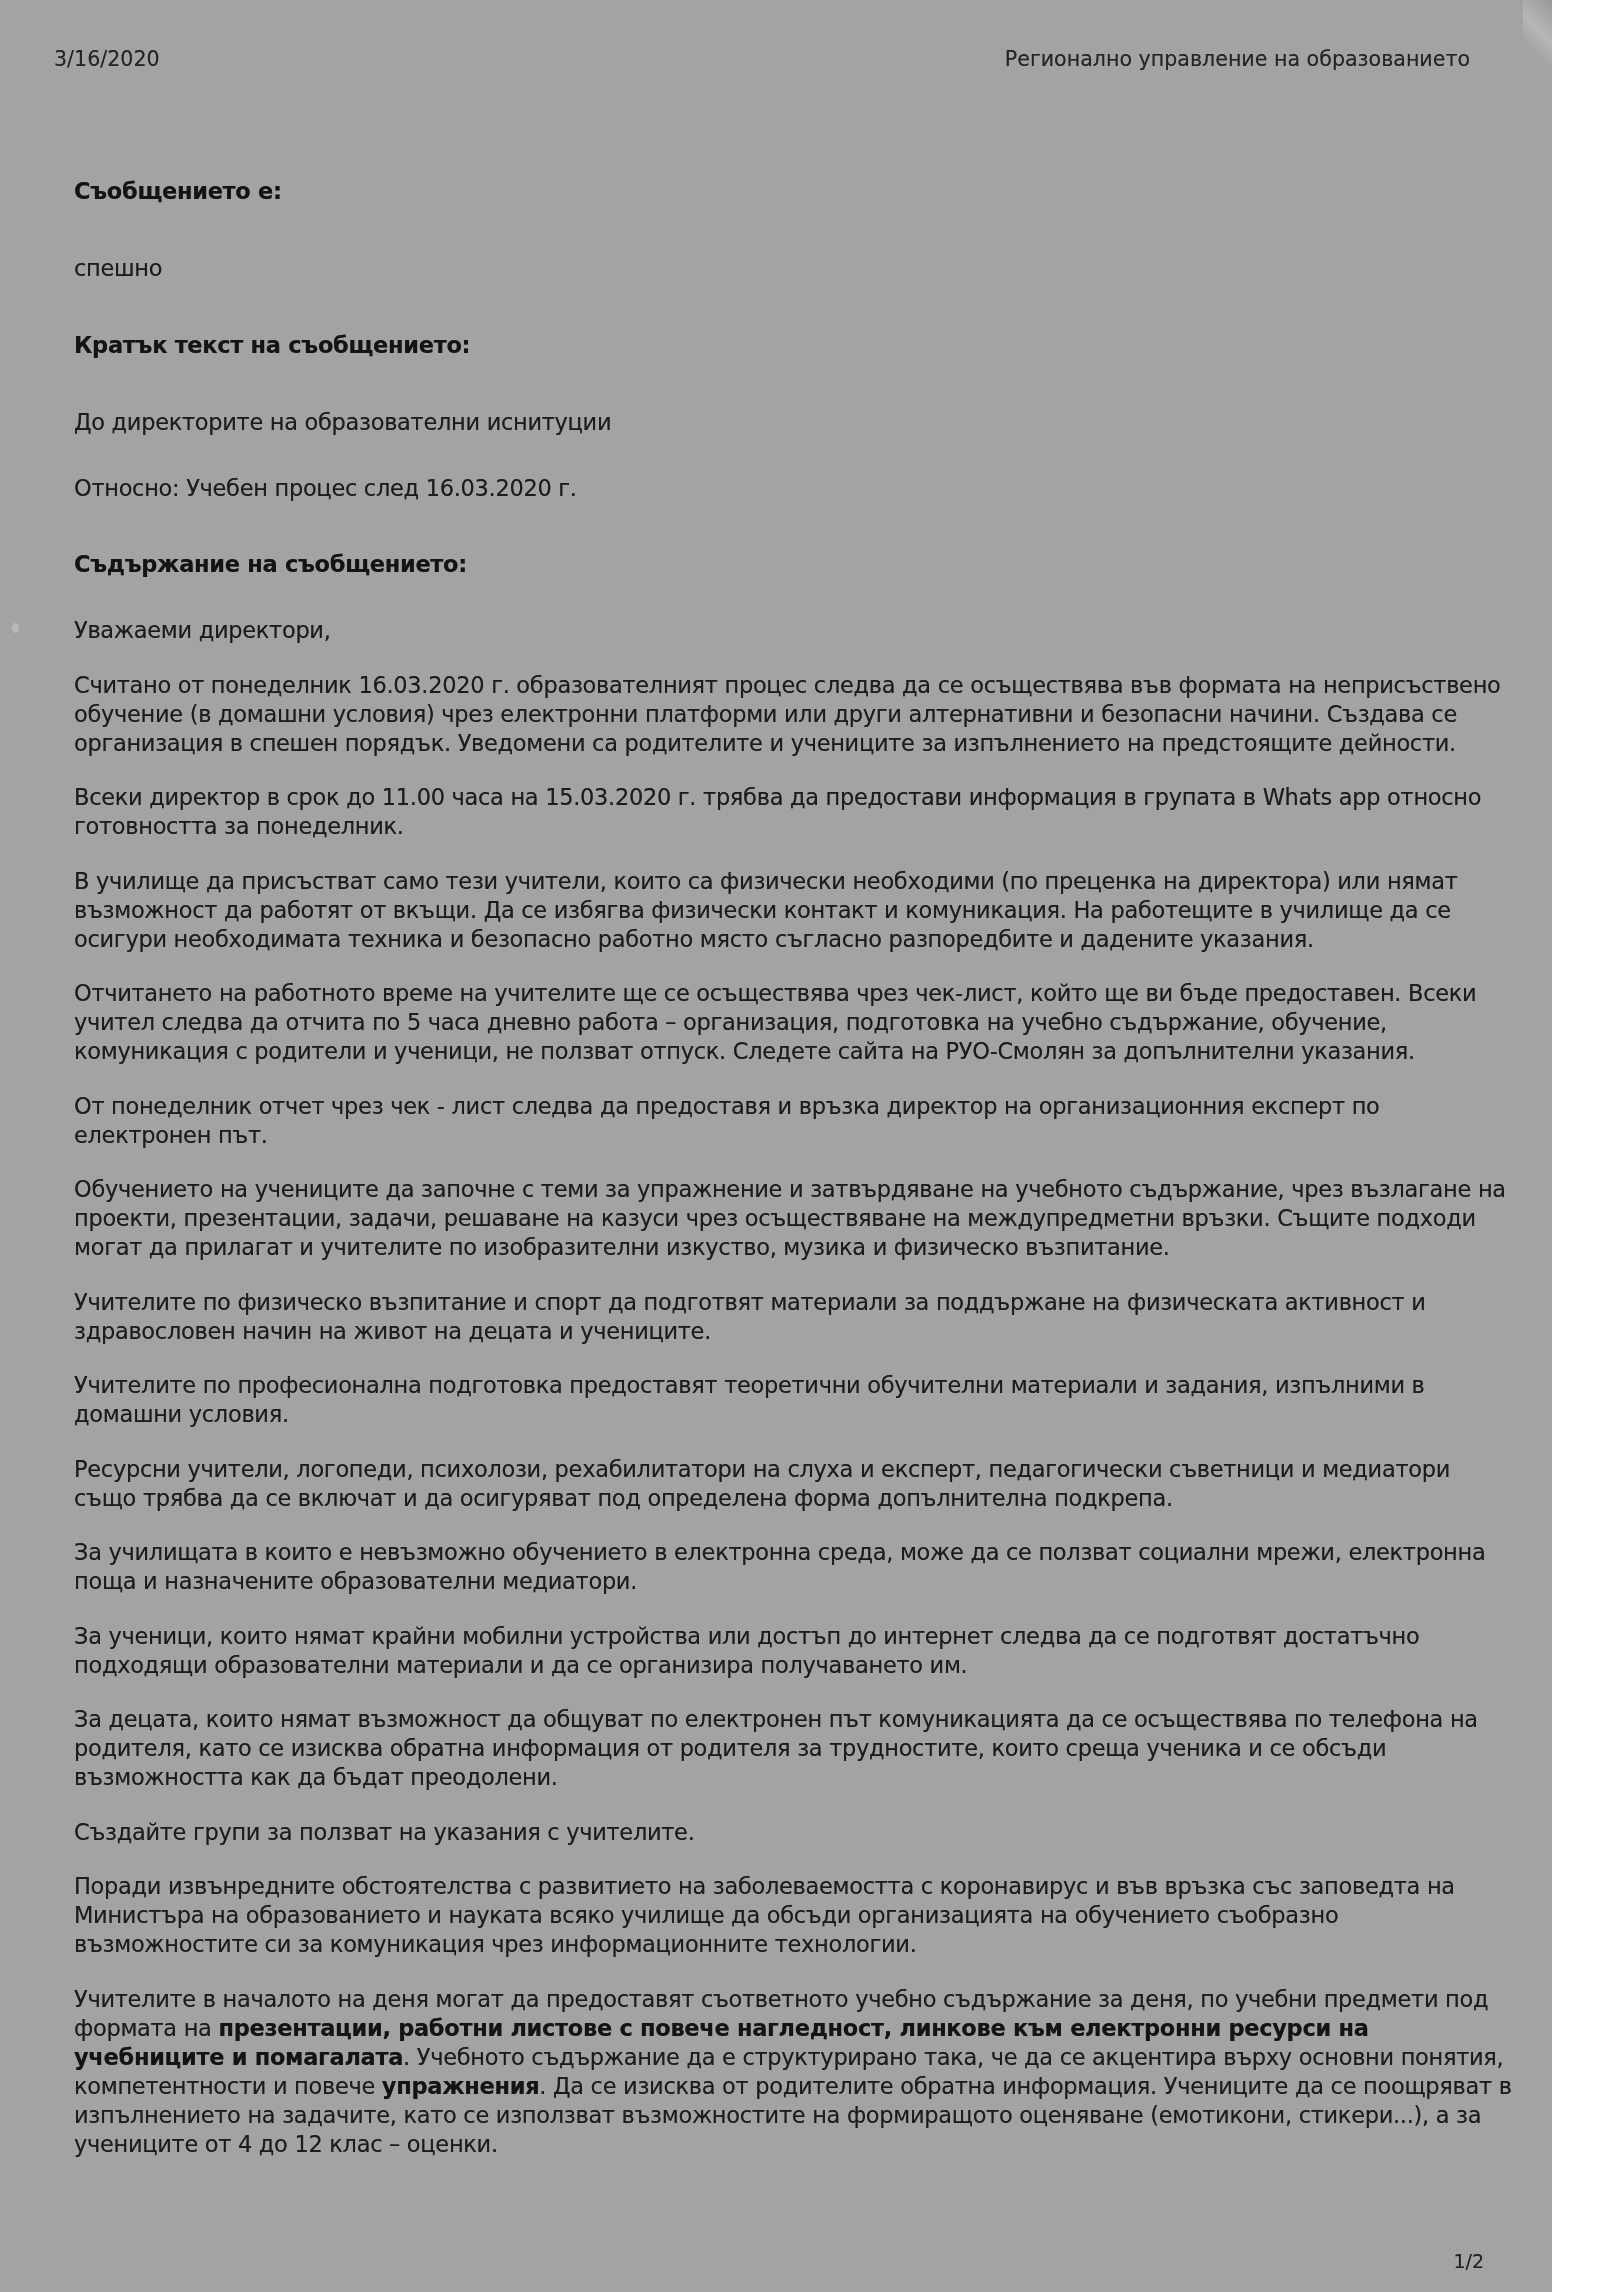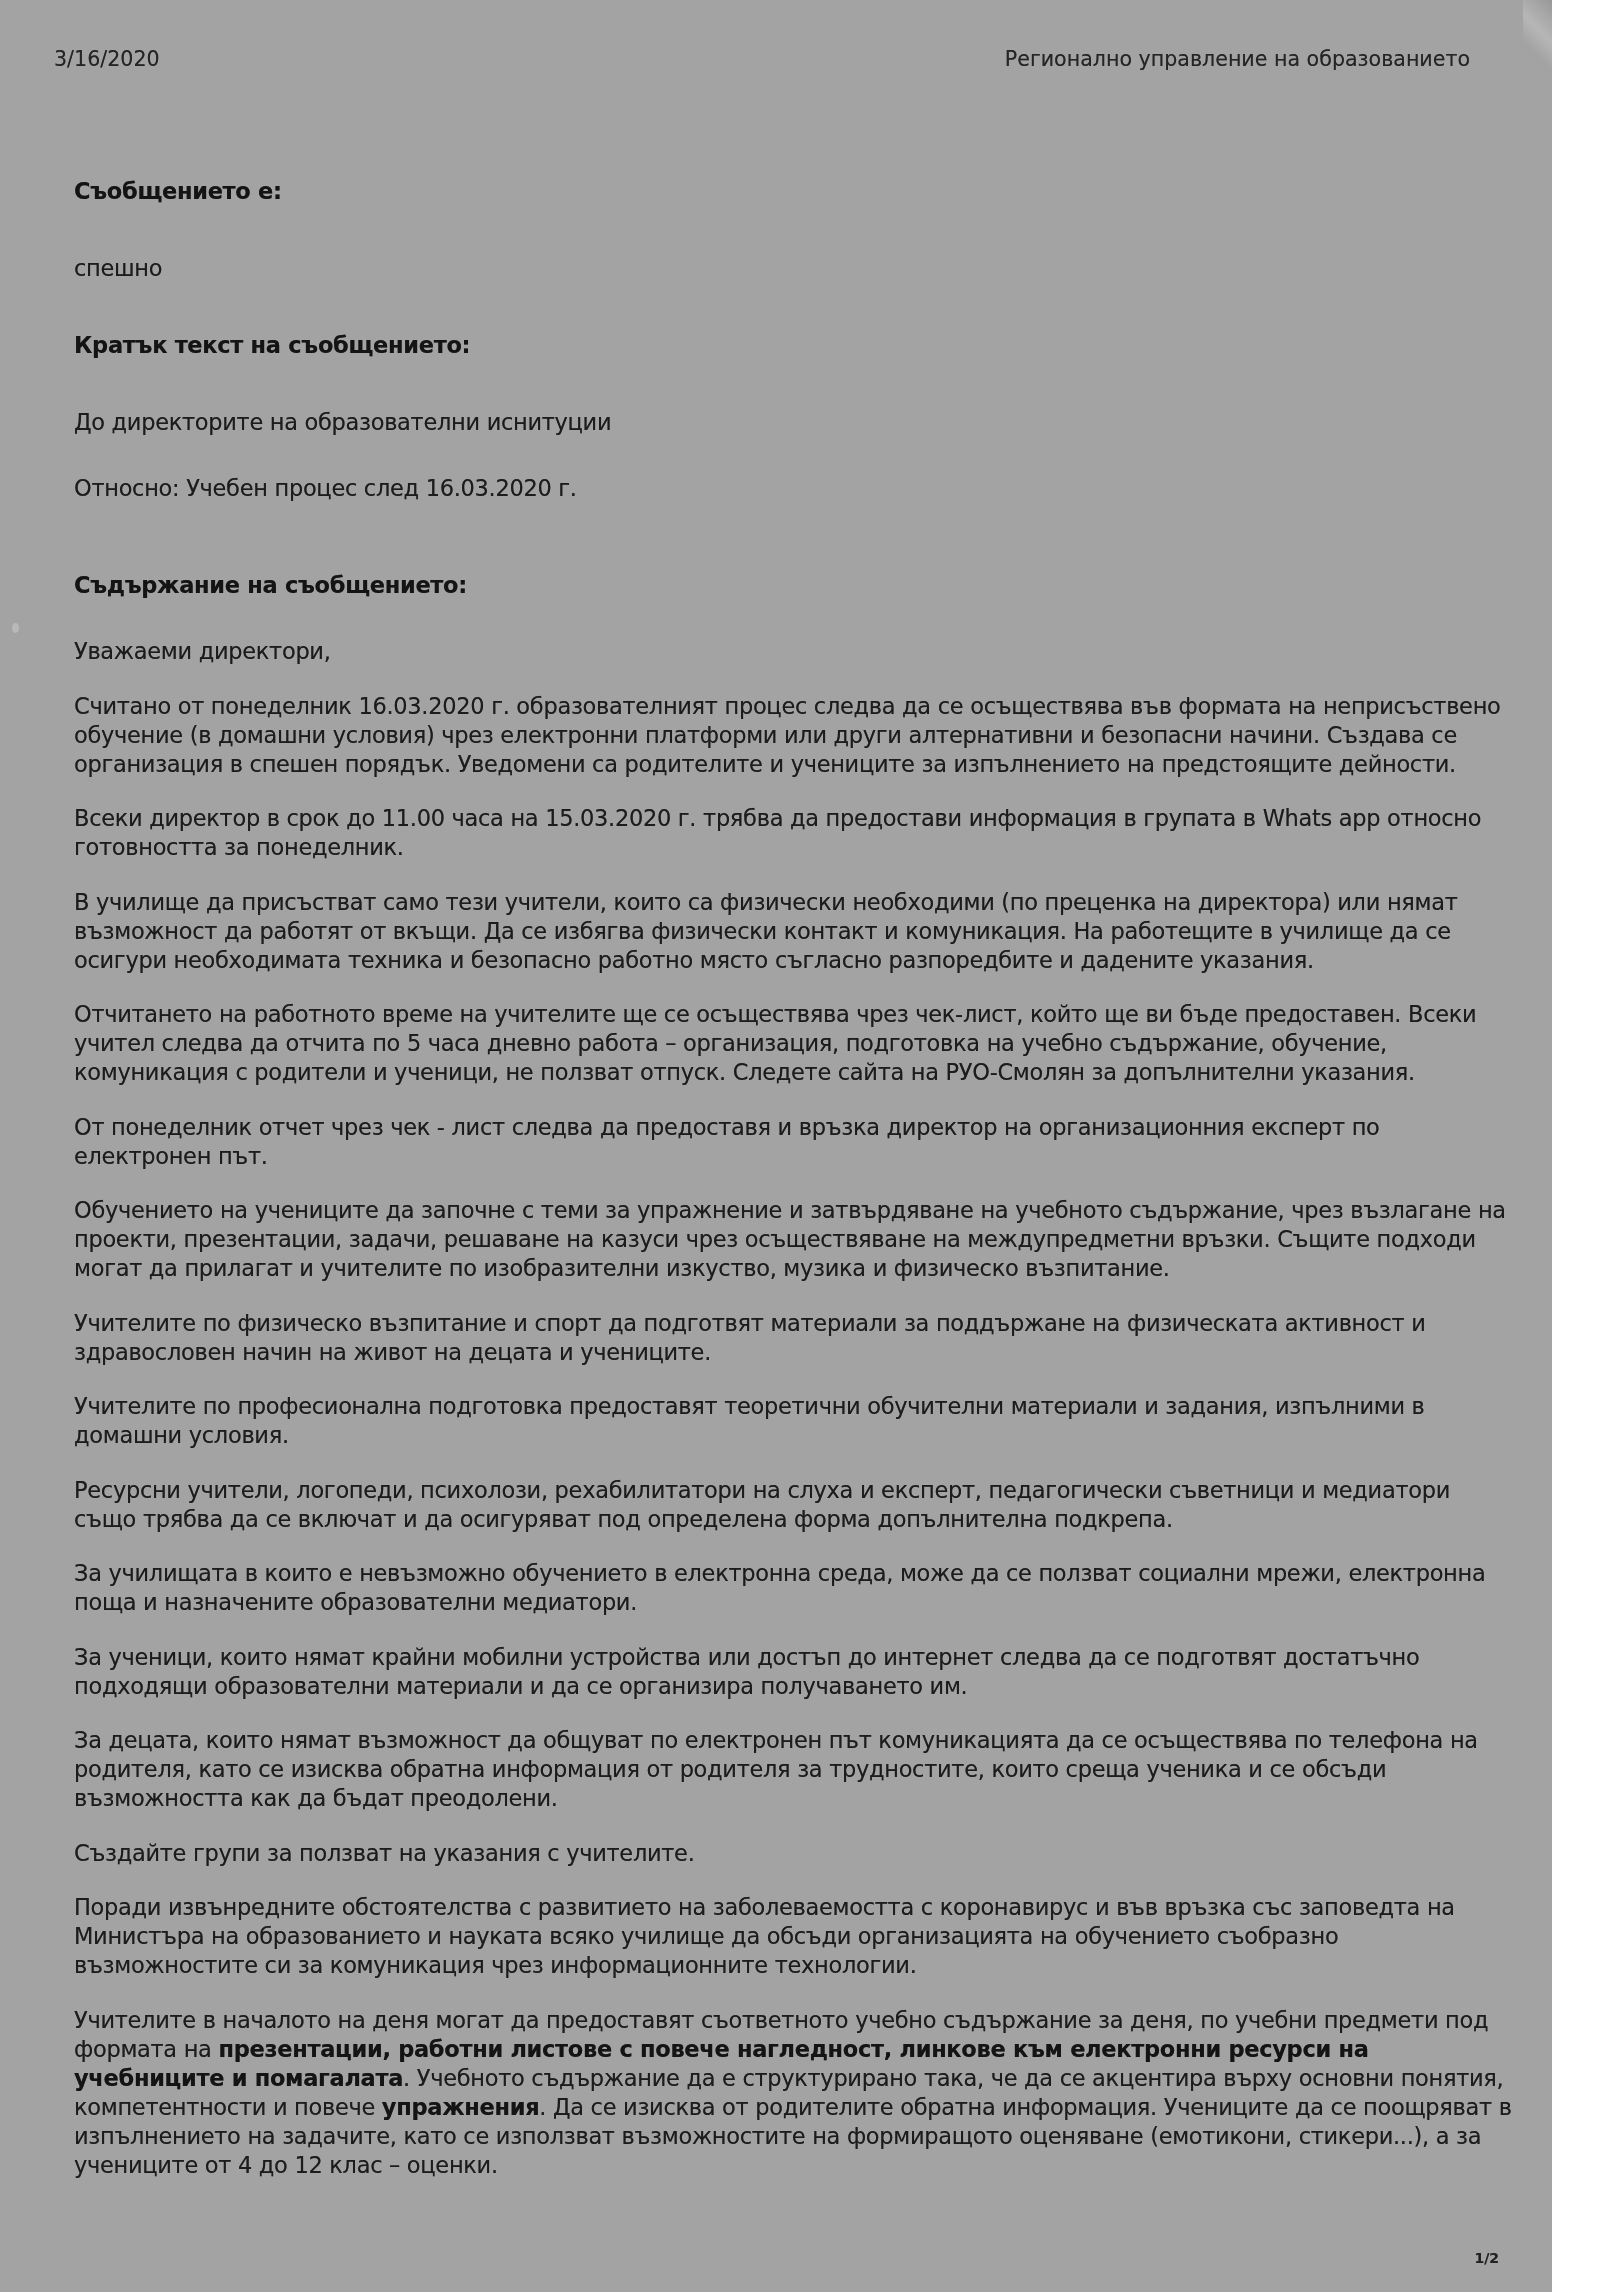--- a/index.html
+++ b/index.html
@@ -36,29 +36,29 @@
     top: 129px;
     width: 1443px;
     font-size: 22.5px;
     line-height: 29px;
     letter-spacing: -0.3px;
     text-shadow: 0 0 0.5px rgba(0,0,0,0.45);
   }
   .bold { font-weight: bold; color: #141414; }
   .meta-line { min-height: 29px; margin-top: 48px; }
   .subject-line { margin-top: 37px; }
-  .content-label { margin-top: 68px; }
+  .content-label { margin-top: 47px; }
   .salutation { margin-top: 37px; }
   .content p { margin: 25.5px 0 0 0; }
   .page-number {
     position: absolute;
-    right: 53px;
+    right: 68px;
     top: 2250px;
-    font-size: 14px;
-    font-weight: bold;
+    font-size: 19px;
+    font-weight: normal;
     color: #222222;
     text-shadow: 0 0 0.5px rgba(0,0,0,0.4);
   }
   .corner-artifact {
     position: absolute;
     top: 0;
     right: 0;
     width: 29px;
     height: 84px;
     background: linear-gradient(225deg, #8f8f8f 0%, #c6c6c6 38%, rgba(255,255,255,0) 62%);

